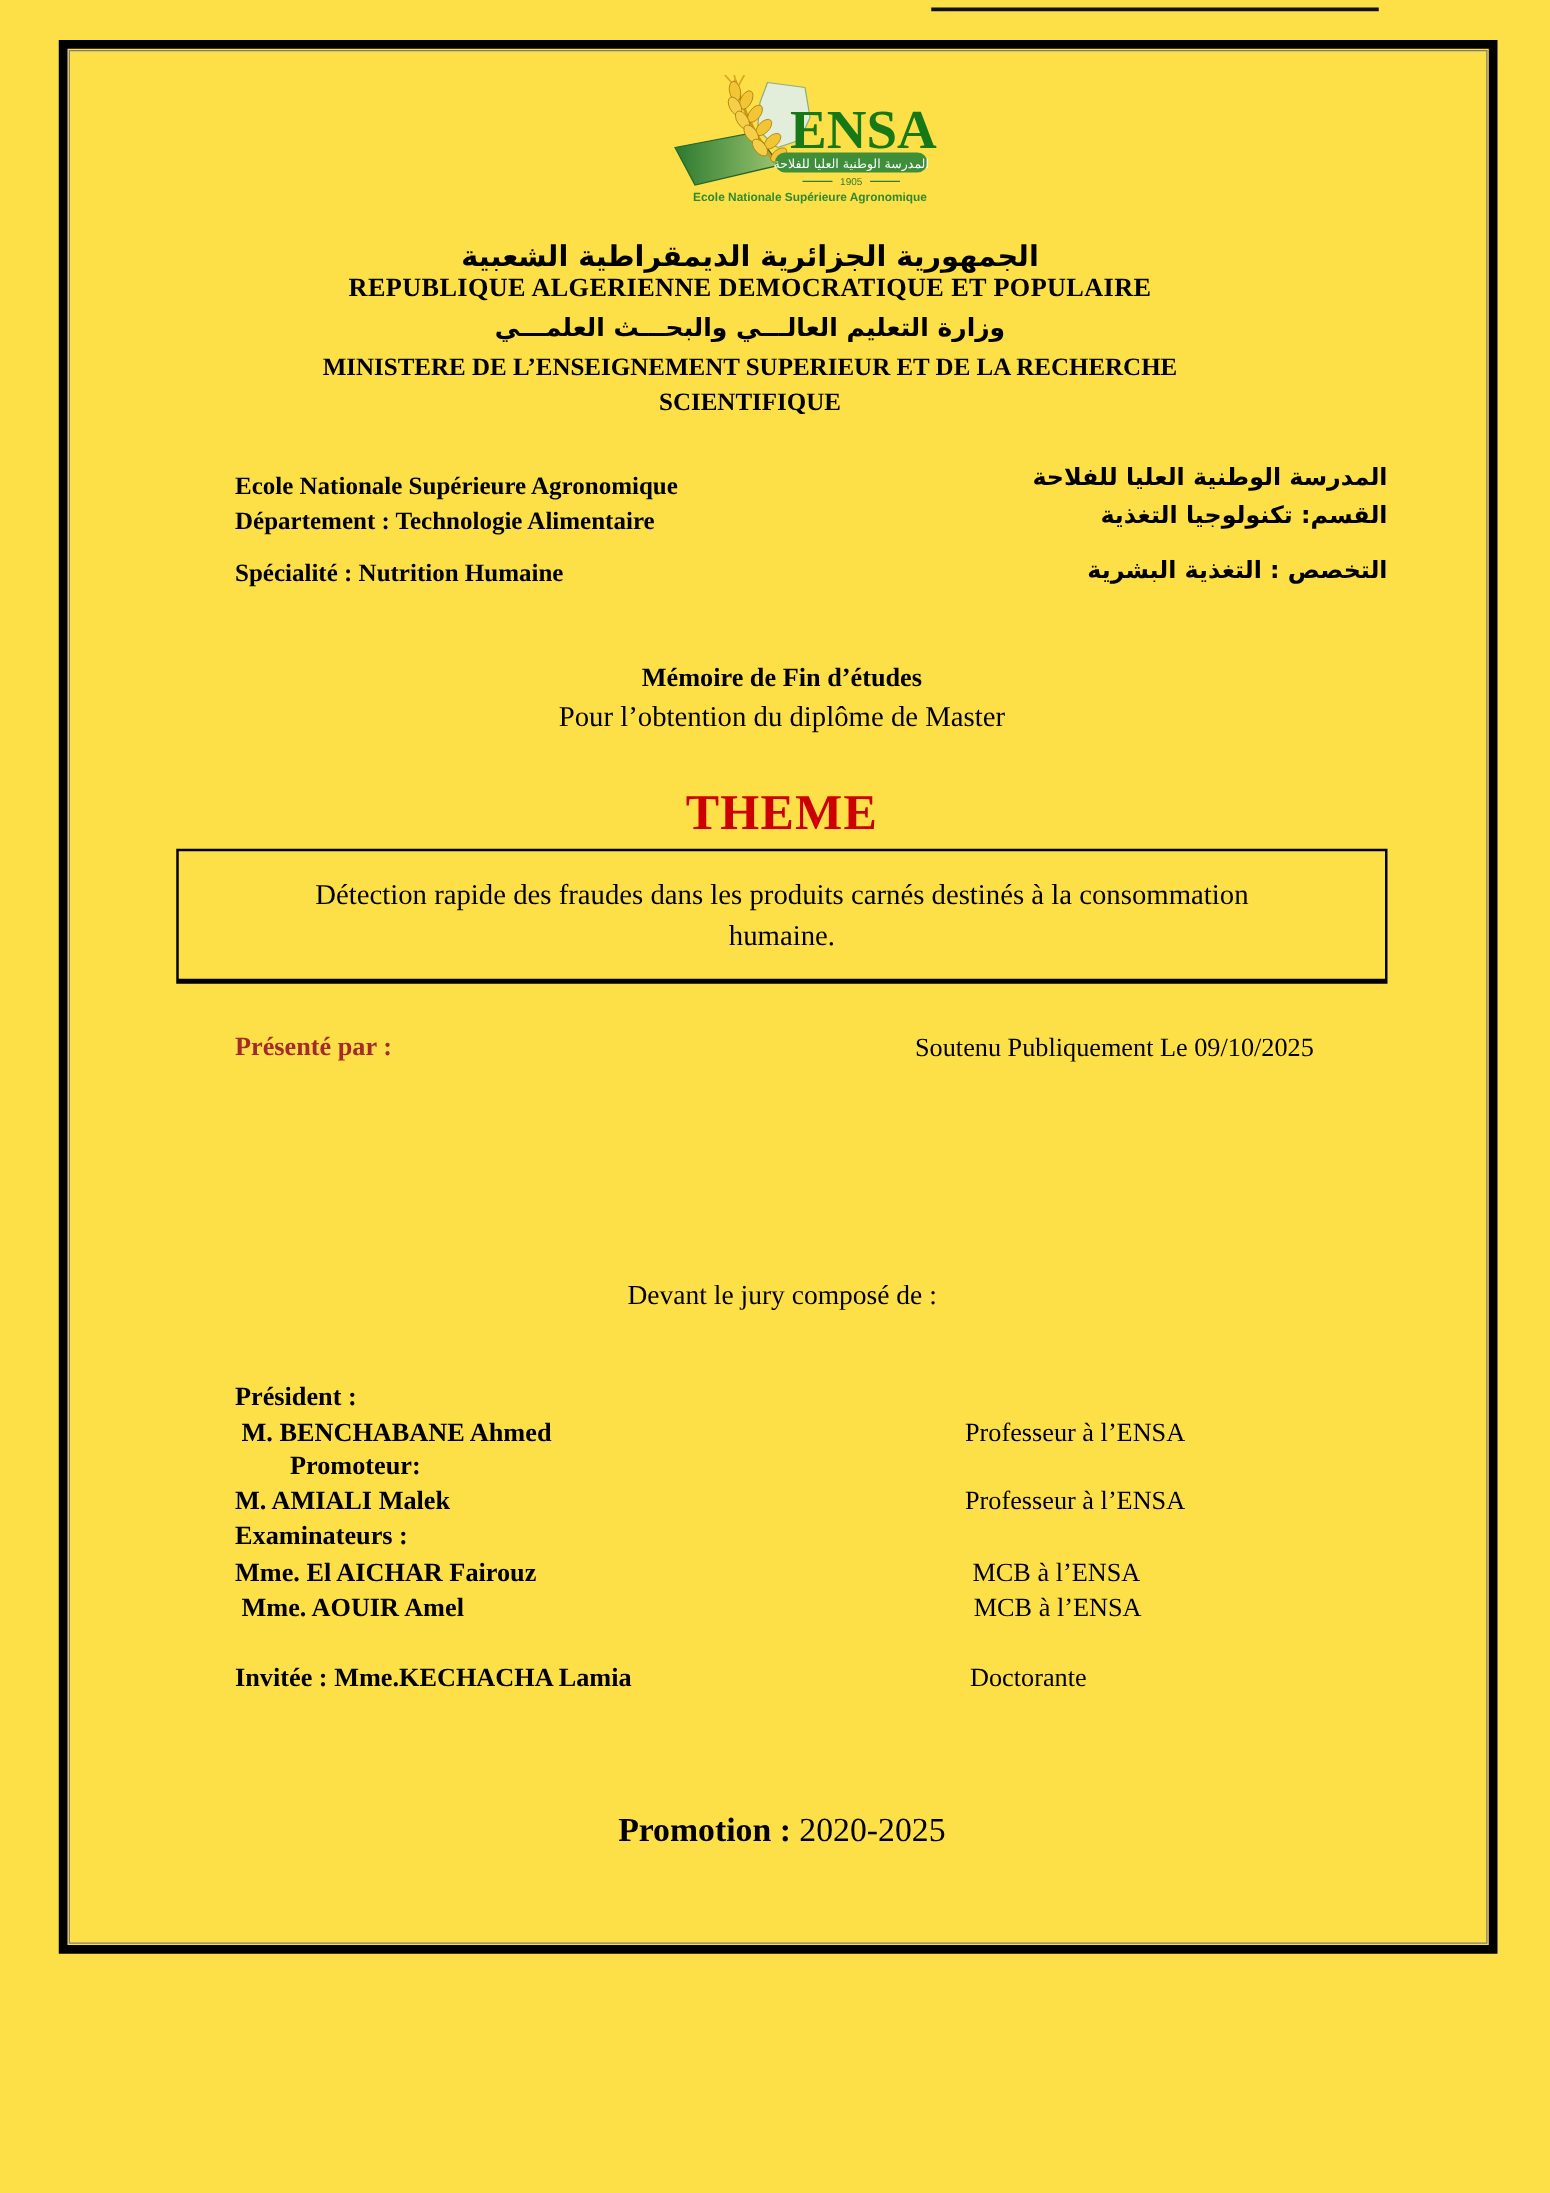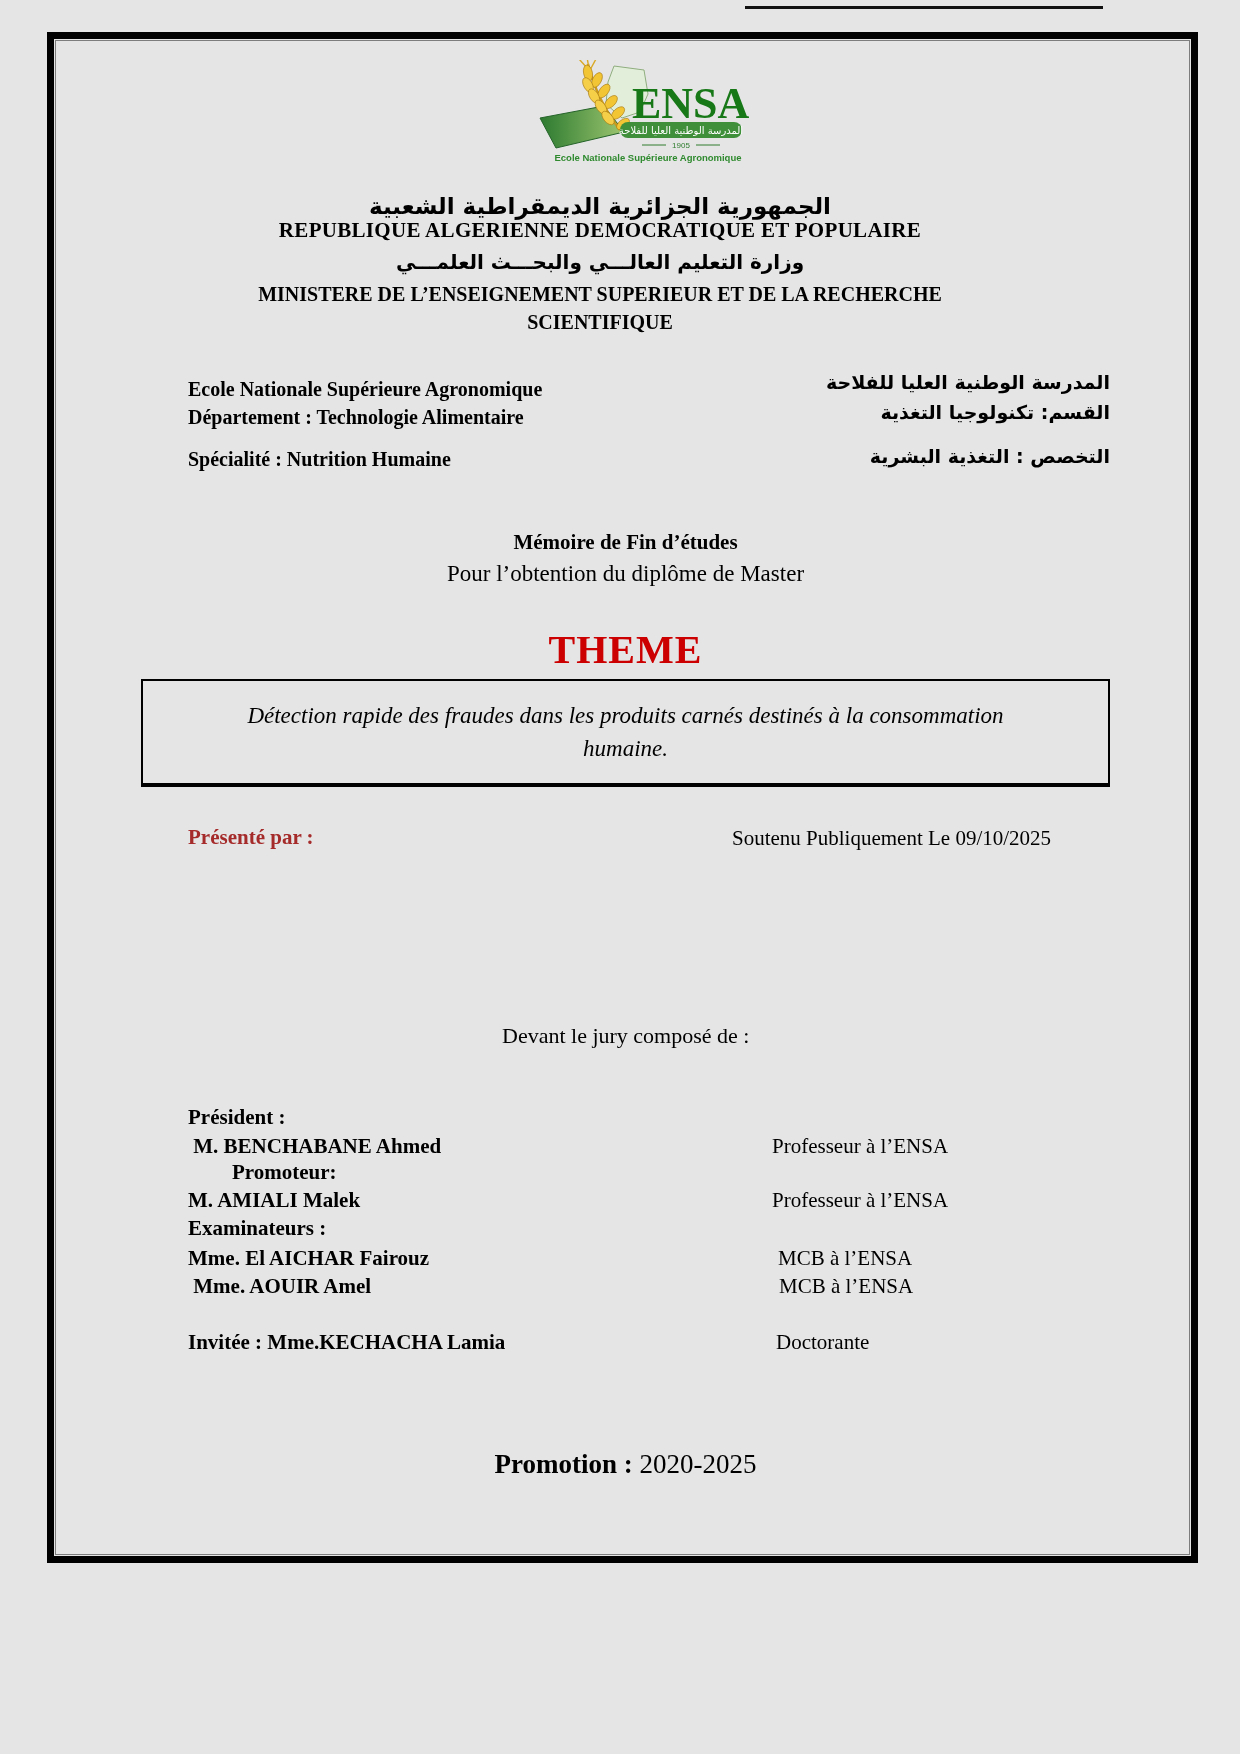--- a/index.html
+++ b/index.html
@@ -1,18 +1,18 @@
 <!DOCTYPE html>
 <html lang="fr"><head>
 <meta charset="utf-8">
 <title></title>
 <style>
   html,body{margin:0;padding:0;background:#fff;}
   .page{
-    position:relative;width:1240px;height:1754px;background:#e5e5e5;overflow:hidden;
+    position:relative;width:1240px;height:1754px;background:#fde047;overflow:hidden;
     font-family:"Liberation Serif","DejaVu Serif","DejaVu Sans",serif;color:#000;
   }
   .abs{position:absolute;}
   
   .top-rule{position:absolute;left:745px;top:6px;width:358px;height:3px;background:#111;}
   
   .frame{position:absolute;left:47px;top:32px;width:1151px;height:1531px;border:7px solid #000;box-sizing:border-box;}
   .frame-inner{position:absolute;left:1px;top:1px;right:1px;bottom:1px;border:1px solid #7d7d7d;}
   
   .center-a{left:70px;width:1060px;text-align:center;}
@@ -32,21 +32,21 @@
   .school-ar{top:371px;}
   .dept-ar{top:401px;}
   .spec-ar{top:445px;}
   
   .memoir{top:530px;font-size:21px;font-weight:bold;}
   .purpose{top:561px;font-size:23px;}
   
   .theme-heading{top:626px;font-size:40px;font-weight:bold;color:#CC0000;letter-spacing:1px;}
   .theme-box{left:141px;top:679px;width:969px;height:108px;border:2px solid #000;border-bottom-width:4px;
              box-sizing:border-box;display:flex;align-items:center;justify-content:center;}
-  .theme-text{width:770px;font-size:23px;line-height:33px;text-align:center;font-style:italic;}
+  .theme-text{width:770px;font-size:23px;line-height:33px;text-align:center;}
   
   .presented{left:188px;top:825px;font-size:21px;font-weight:bold;color:#A52A2A;}
   .defense{left:732px;top:826px;font-size:21px;}
   .authors{left:188px;top:866px;font-size:21px;line-height:25px;white-space:pre;}
   
   .jury-heading{left:502px;top:1023px;font-size:22px;}
   .jlabel{left:188px;font-size:21px;font-weight:bold;white-space:pre;}
   .jrole{font-size:21px;}
   .jr0{top:1105px;} .jr1{top:1134px;} .jr2{top:1160px;margin-left:44px;} .jr3{top:1188px;}
   .jr4{top:1216px;} .jr5{top:1246px;} .jr6{top:1274px;} .jr7{top:1330px;}

